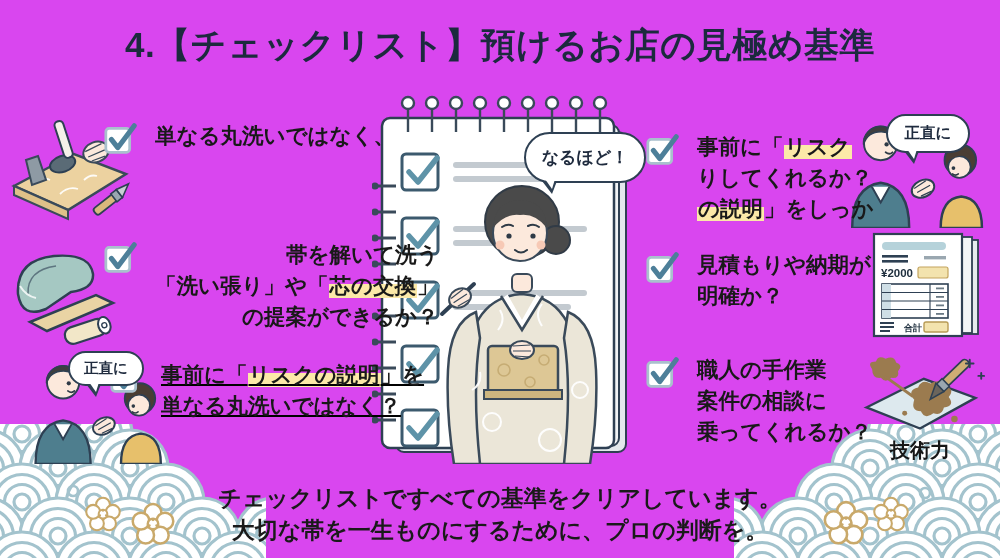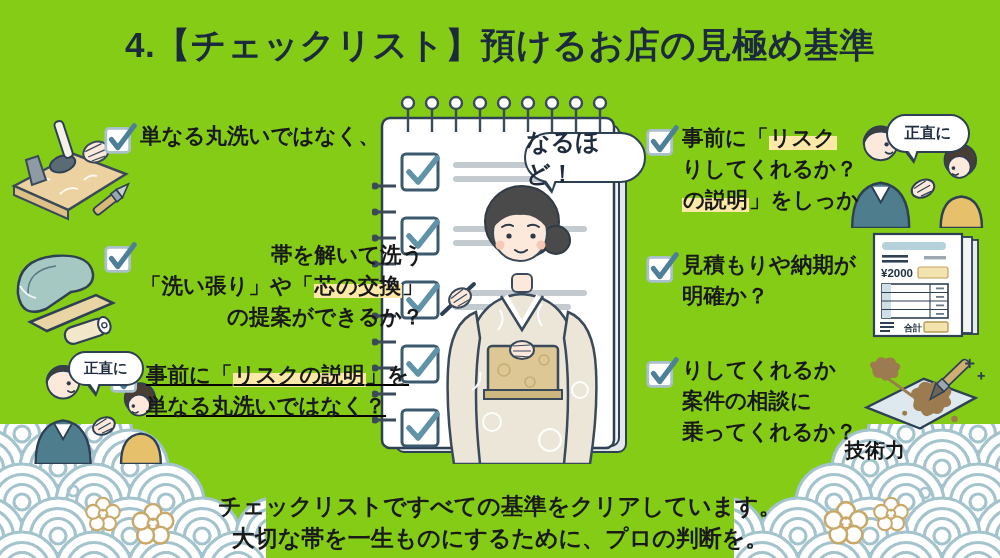--- a/index.html
+++ b/index.html
@@ -1,45 +1,45 @@
 <!DOCTYPE html>
 <html><head>
 <meta charset="utf-8">
 <style>
   html,body{margin:0;padding:0;background:#fff;}
-  .stage{position:relative;width:1000px;height:558px;overflow:hidden;background:#84cc16;
+  .stage{position:relative;width:1000px;height:558px;overflow:hidden;background:#d946ef;
          font-family:"Liberation Sans","DejaVu Sans",sans-serif;}
   .title{position:absolute;top:22px;left:0;width:100%;text-align:center;
          font-size:35px;font-weight:800;color:#1c2a3e;letter-spacing:.5px;z-index:3;}
   
-  .check-item{position:absolute;display:flex;align-items:flex-start;gap:3px;z-index:4;}
+  .check-item{position:absolute;display:flex;align-items:flex-start;gap:18px;z-index:4;}
   .cb{width:33px;height:33px;flex:0 0 auto;margin-top:1px;}
   .ci-line{white-space:nowrap;font-size:21.5px;font-weight:700;color:#191919;line-height:31px;}
   .hl{background:linear-gradient(transparent 42%,#fce9a8 42%);padding:0 1px;}
   .pos-l1{left:104px;top:121px;}
   .pos-l2{left:104px;top:240px;text-align:right;}
   .pos-l3{left:110px;top:360px;text-decoration:underline;}
-  .pos-r1{left:646px;top:123px;justify-content:center;}
+  .pos-r1{left:646px;top:132px;justify-content:center;}
   .pos-r2{left:646px;top:250px;}
   .pos-r3{left:646px;top:355px;}
   
   .bubble{position:absolute;background:#fff;border:2.5px solid #2e4053;border-radius:30px;
           display:flex;align-items:center;justify-content:center;font-weight:800;color:#1f2b3e;z-index:6;}
   .bubble::before,.bubble::after{content:"";position:absolute;width:0;height:0;border-style:solid;}
   .tail-dl::before{bottom:-13px;left:16px;border-width:13px 5px 0 10px;border-color:#2e4053 transparent transparent transparent;}
   .tail-dl::after{bottom:-8px;left:19px;border-width:10px 3px 0 7px;border-color:#fff transparent transparent transparent;}
-  .bubble-naruhodo{left:524px;top:132px;width:118px;height:47px;font-size:24px;}
+  .bubble-naruhodo{left:524px;top:132px;width:118px;height:47px;font-size:17px;}
   .bubble-honest-left{left:68px;top:351px;width:72px;height:31px;font-size:14.5px;}
   .bubble-honest-right{left:886px;top:114px;width:80px;height:35px;font-size:15.5px;}
   
   .footer-line{position:absolute;left:0;width:100%;text-align:center;font-weight:800;color:#1a1a1a;
-               font-size:23px;z-index:3;margin-top:8px;}
+               font-size:23px;z-index:3;}
   .footer-line.l1{top:483px;}
   .footer-line.l2{top:515px;}
-  .skill-label{position:absolute;left:845px;top:437px;width:150px;text-align:left;
+  .skill-label{position:absolute;left:845px;top:437px;width:150px;text-align:center;
                font-size:20px;font-weight:800;color:#161616;z-index:4;}
   .illus{position:absolute;z-index:2;}
   .waves{position:absolute;bottom:-16px;z-index:0;}
   .waves-left{left:-14px;}
   .waves-right{right:-14px;transform:scaleX(-1);}
   .deco{position:absolute;z-index:1;}
 </style>
 </head>
 <body>
 
@@ -135,21 +135,21 @@
       <div class="ci-text">
         <div class="ci-line"><span>見積もりや納期が</span></div>
         <div class="ci-line"><span>明確か？</span></div>
       </div>
     </div>
   <div class="check-item pos-r3">
       <svg class="cb" viewBox="0 0 36 36">
         <use href="#cb-sym"></use>
       </svg>
       <div class="ci-text">
-        <div class="ci-line"><span>りしてくれるか</span></div>
+        <div class="ci-line"><span>職人の手作業</span></div>
         <div class="ci-line"><span>案件の相談に</span></div>
         <div class="ci-line"><span>乗ってくれるか？</span></div>
       </div>
     </div>
 
   <div class="bubble bubble-naruhodo tail-dl">なるほど！</div>
   <div class="bubble bubble-honest-left tail-dl">正直に</div>
   <div class="bubble bubble-honest-right tail-dl">正直に</div>
 
   <svg class="illus" style="left:372px;top:90px" width="262" height="374" viewBox="0 0 262 374">

